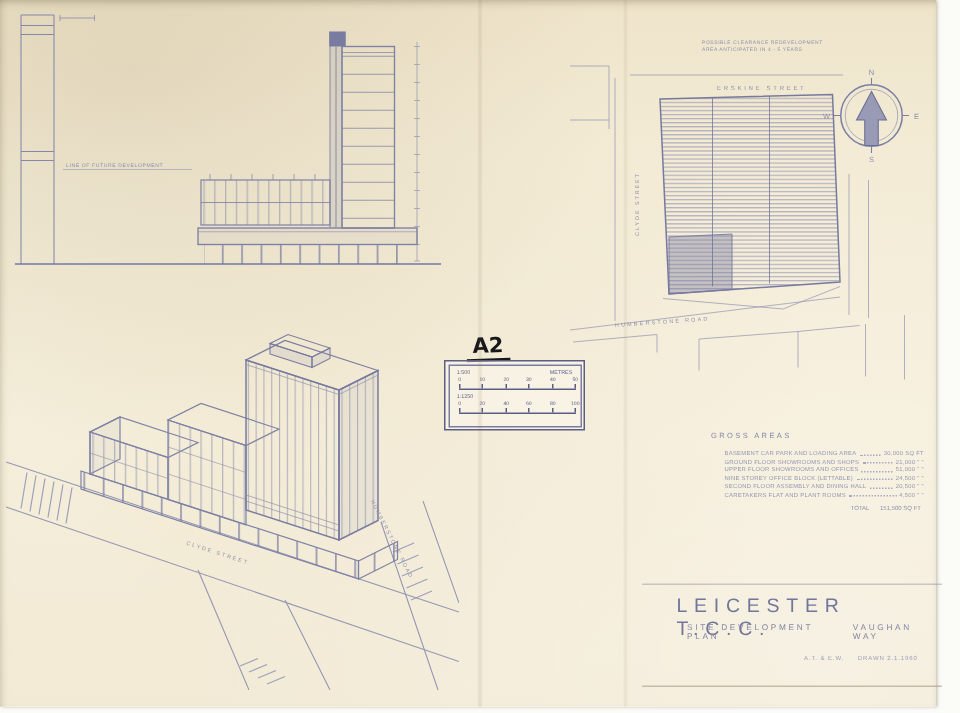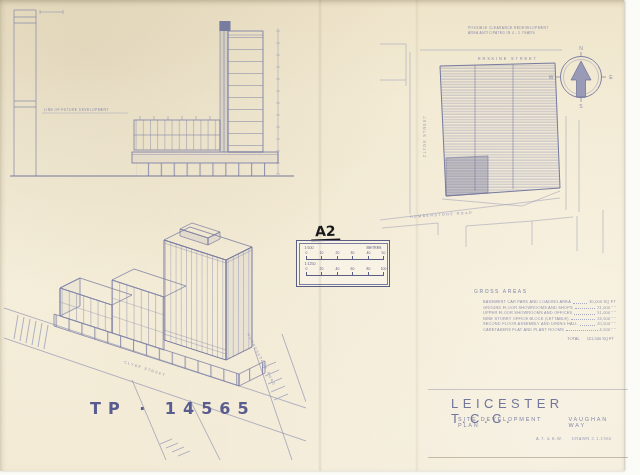--- a/index.html
+++ b/index.html
@@ -234,21 +234,20 @@
           <span class="sp"></span>
           <span>4,500  "  "</span>
         </div>
     </div>
     <div class="total">
       <span>TOTAL</span>
         <span>151,500 SQ FT</span>
     </div>
   </div>
 
-  <div class="abs" id="tp">TP · 14565</div>
 
   <div class="abs" id="tb-line-top"></div>
   <div class="abs" id="tb-title">LEICESTER T.C.C.</div>
   <div class="abs" id="tb-sub">
     <span>SITE DEVELOPMENT PLAN</span>
     <span>VAUGHAN WAY</span>
   </div>
   <div class="abs" id="tb-credit">
     <span>A.T. &amp; E.W.</span>
     <span>DRAWN  2.1.1960</span>

